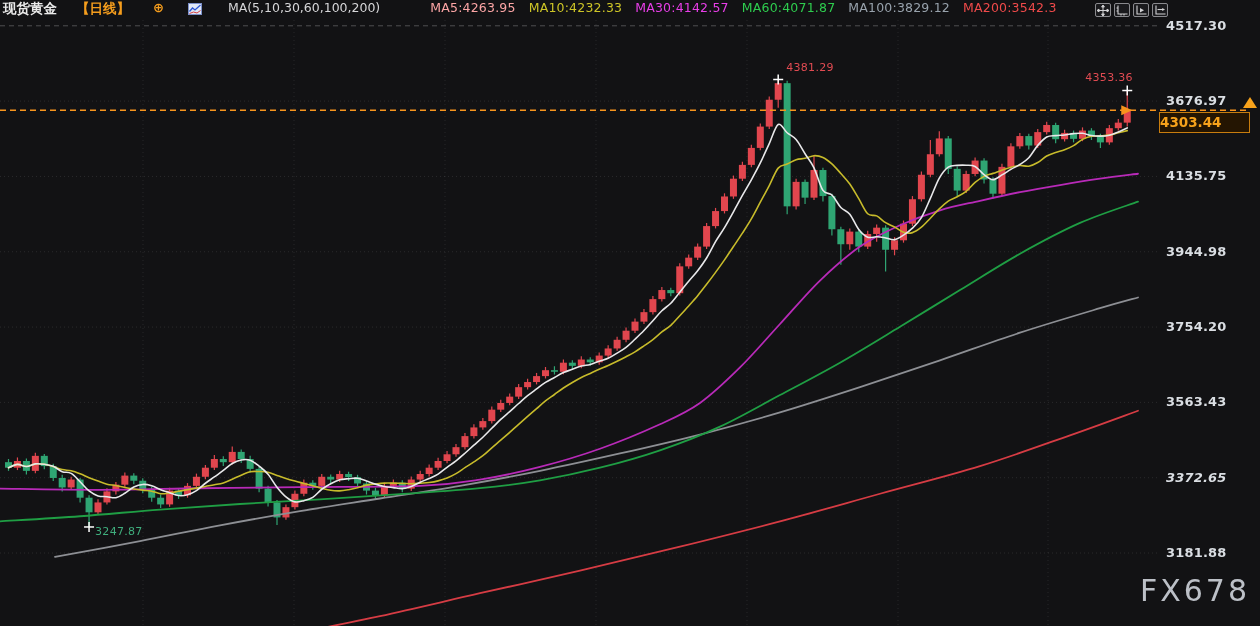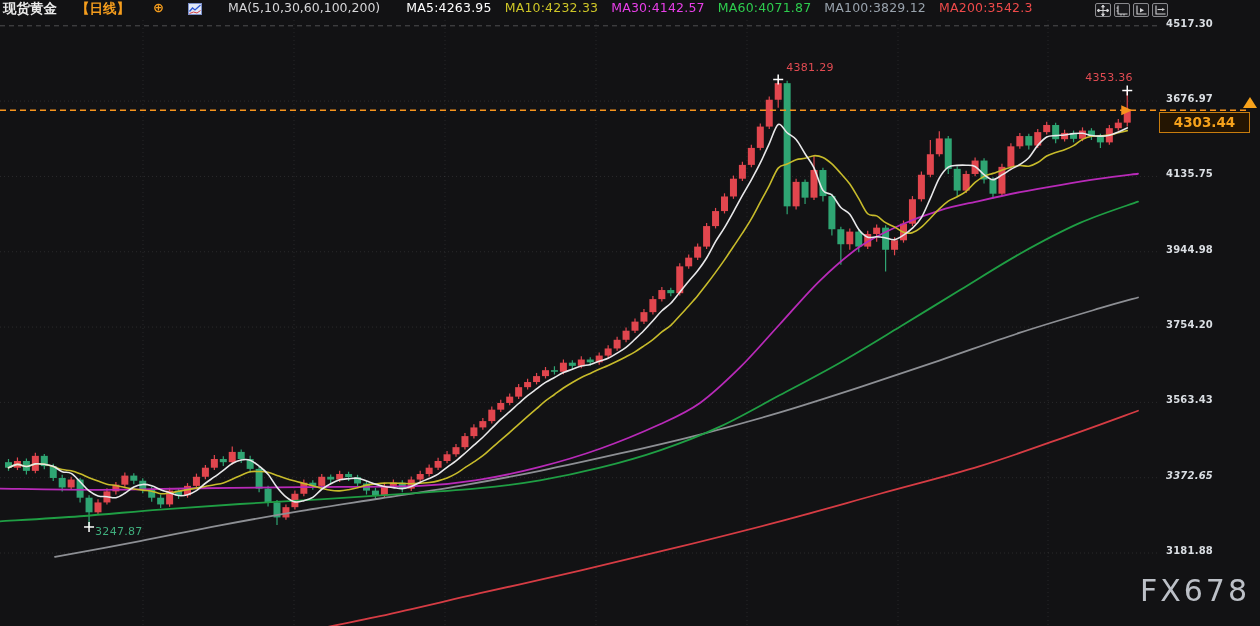--- a/index.html
+++ b/index.html
@@ -12,24 +12,24 @@
   .period{color:#f59d1d;font-size:13.5px;font-weight:700;margin-left:-7px;}
   .plus{color:#f59d1d;font-size:13px;font-weight:700;margin-left:-3px;}
   .ma-config{color:#d6d6d8;font-size:12.5px;}
   .ma-val{font-size:12.5px;font-weight:500;letter-spacing:.2px;}
   .chart-ico{display:inline-block;margin-left:-2px;}
   
   .toolbar{position:absolute;left:1095px;top:3px;display:flex;gap:3px;z-index:6;}
   .tbtn{width:16px;height:14px;border:1px solid #8a8a8e;border-radius:2px;background:#1a1a1d;
         display:flex;align-items:center;justify-content:center;cursor:pointer;padding:0;}
   
-  .axis-label{position:absolute;left:1166px;width:80px;color:#dadee3;font-size:10px;font-weight:700;
+  .axis-label{position:absolute;left:1166px;width:80px;color:#dadee3;font-size:13px;font-weight:700;
               letter-spacing:.2px;z-index:4;}
   
-  .price-box{position:absolute;left:1159px;top:112px;width:89px;height:19px;line-height:19px;text-align:center;
+  .price-box{position:absolute;left:1159px;top:112px;width:89px;height:19px;line-height:19px;
              color:#f7a21b;font-size:13.5px;font-weight:700;background:#241502;border:1.5px solid #c87d0e;z-index:7;}
   .up-arrow{position:absolute;left:1243px;top:97px;width:0;height:0;z-index:7;
             border-left:7px solid transparent;border-right:7px solid transparent;border-bottom:11px solid #f7a21b;}
   
   .ann{position:absolute;font-size:11px;font-weight:400;z-index:5;letter-spacing:.3px;}
   .ann-red{color:#e14b52;}
   .ann-green{color:#3fae7d;}
   
   .watermark{position:absolute;right:10px;bottom:18px;color:#bcc0c7;font-size:30px;letter-spacing:3px;z-index:3;}
 </style>
@@ -340,21 +340,21 @@
     <span class="plus">⊕</span>
     <span class="chart-ico">
       <svg width="14" height="12" viewBox="0 0 14 12">
         <rect x="0.5" y="0.5" width="13" height="11" fill="#dfe7f7" stroke="#7b8fc9"></rect>
         <polyline points="1.5,8.5 4.5,5 7,7 12.5,2" fill="none" stroke="#2b55d4" stroke-width="1.3"></polyline>
         <polyline points="1.5,10.5 5.5,9 9,10 12.5,7.5" fill="none" stroke="#d84040" stroke-width="1"></polyline>
       </svg>
     </span>
     <span class="ma-config">MA(5,10,30,60,100,200)</span>
     <span id="ma-legend" style="display:flex;gap:13px;">
-        <span class="ma-val" style="color: #ffffff;">MA5:4263.95</span>
+        <span class="ma-val" style="color: #fca5a5; margin-left: 24px;">MA5:4263.95</span>
         <span class="ma-val" style="color: rgb(205, 197, 39);">MA10:4232.33</span>
         <span class="ma-val" style="color: rgb(232, 62, 232);">MA30:4142.57</span>
         <span class="ma-val" style="color: rgb(46, 204, 78);">MA60:4071.87</span>
         <span class="ma-val" style="color: rgb(152, 162, 172);">MA100:3829.12</span>
         <span class="ma-val" style="color: rgb(239, 74, 74);">MA200:3542.3</span>
       </span>
   </div>
 
   <div class="toolbar">
     <button class="tbtn">

